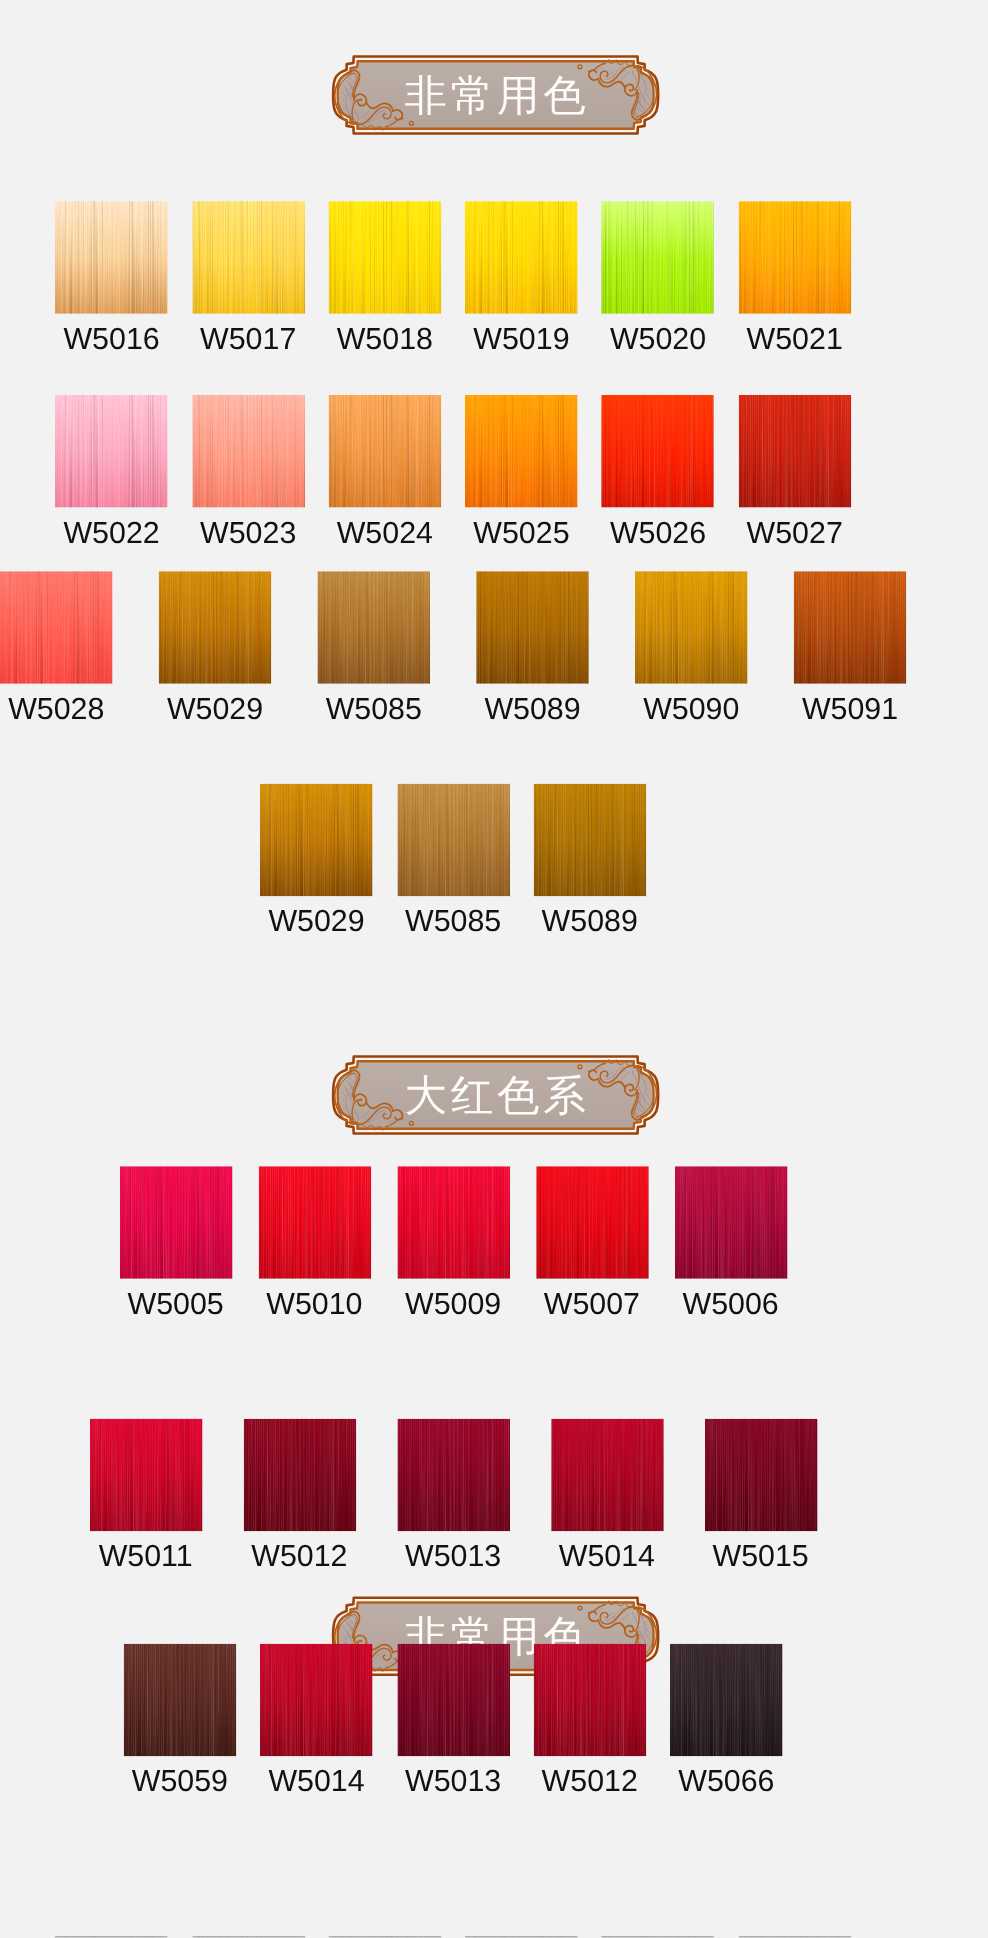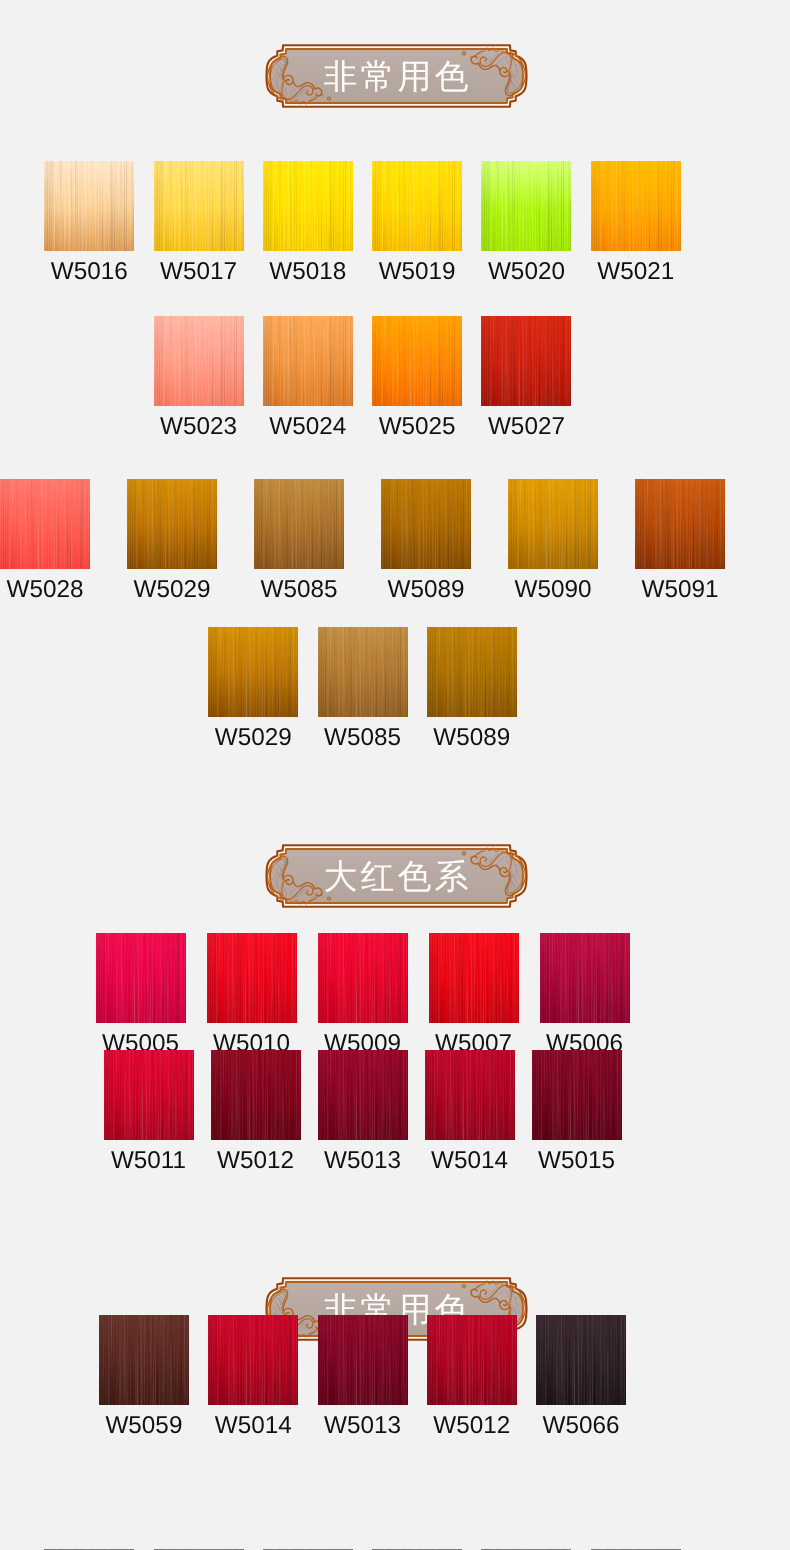--- a/index.html
+++ b/index.html
@@ -239,20 +239,31 @@
             <div class="tx3"></div>
           </div>
         </div>
         <div class="code">W5021</div>
       </div>
     </div>
 <div class="row" style="top:316px;gap:19.3px">
       <div class="cell">
         <div class="sw">
           <div class="inner">
+            <div class="base" style="background:linear-gradient(180deg,#f8bbcb 0%,#f5a1b8 52%,#ea7e99 100%)"></div>
+            <div class="tx1"></div>
+            <div class="tx2"></div>
+            <div class="tx3"></div>
+          </div>
+        </div>
+        <div class="code">W5022</div>
+      </div>
+      <div class="cell">
+        <div class="sw">
+          <div class="inner">
             <div class="base" style="background:linear-gradient(180deg,#fbad9c 0%,#f99580 52%,#ee7760 100%)"></div>
             <div class="tx1"></div>
             <div class="tx2"></div>
             <div class="tx3"></div>
           </div>
         </div>
         <div class="code">W5023</div>
       </div>
       <div class="cell">
         <div class="sw">
@@ -272,30 +283,41 @@
             <div class="tx1"></div>
             <div class="tx2"></div>
             <div class="tx3"></div>
           </div>
         </div>
         <div class="code">W5025</div>
       </div>
       <div class="cell">
         <div class="sw">
           <div class="inner">
+            <div class="base" style="background:linear-gradient(180deg,#fb3200 0%,#f21f00 52%,#cf1100 100%)"></div>
+            <div class="tx1"></div>
+            <div class="tx2"></div>
+            <div class="tx3"></div>
+          </div>
+        </div>
+        <div class="code">W5026</div>
+      </div>
+      <div class="cell">
+        <div class="sw">
+          <div class="inner">
             <div class="base" style="background:linear-gradient(180deg,#ca210b 0%,#bc1a0a 52%,#9f1207 100%)"></div>
             <div class="tx1"></div>
             <div class="tx2"></div>
             <div class="tx3"></div>
           </div>
         </div>
         <div class="code">W5027</div>
       </div>
     </div>
-<div class="row" style="top:479px;gap:37px">
+<div class="row" style="top:457px;gap:37px">
       <div class="cell">
         <div class="sw">
           <div class="inner">
             <div class="base" style="background:linear-gradient(180deg,#fb7065 0%,#f8584d 52%,#eb403a 100%)"></div>
             <div class="tx1"></div>
             <div class="tx2"></div>
             <div class="tx3"></div>
           </div>
         </div>
         <div class="code">W5028</div>
@@ -557,21 +579,21 @@
           <div class="inner">
             <div class="base" style="background:linear-gradient(180deg,#af0739 0%,#9c0330 52%,#820026 100%)"></div>
             <div class="tx1"></div>
             <div class="tx2"></div>
             <div class="tx3"></div>
           </div>
         </div>
         <div class="code">W5006</div>
       </div>
     </div>
-<div class="row" style="top:1050px;gap:17px">
+<div class="row" style="top:1135px;gap:33px">
       <div class="cell">
         <div class="sw">
           <div class="inner">
             <div class="base" style="background:linear-gradient(180deg,#d0002b 0%,#be0022 52%,#9a001a 100%)"></div>
             <div class="tx1"></div>
             <div class="tx2"></div>
             <div class="tx3"></div>
           </div>
         </div>
         <div class="code">W5011</div>

